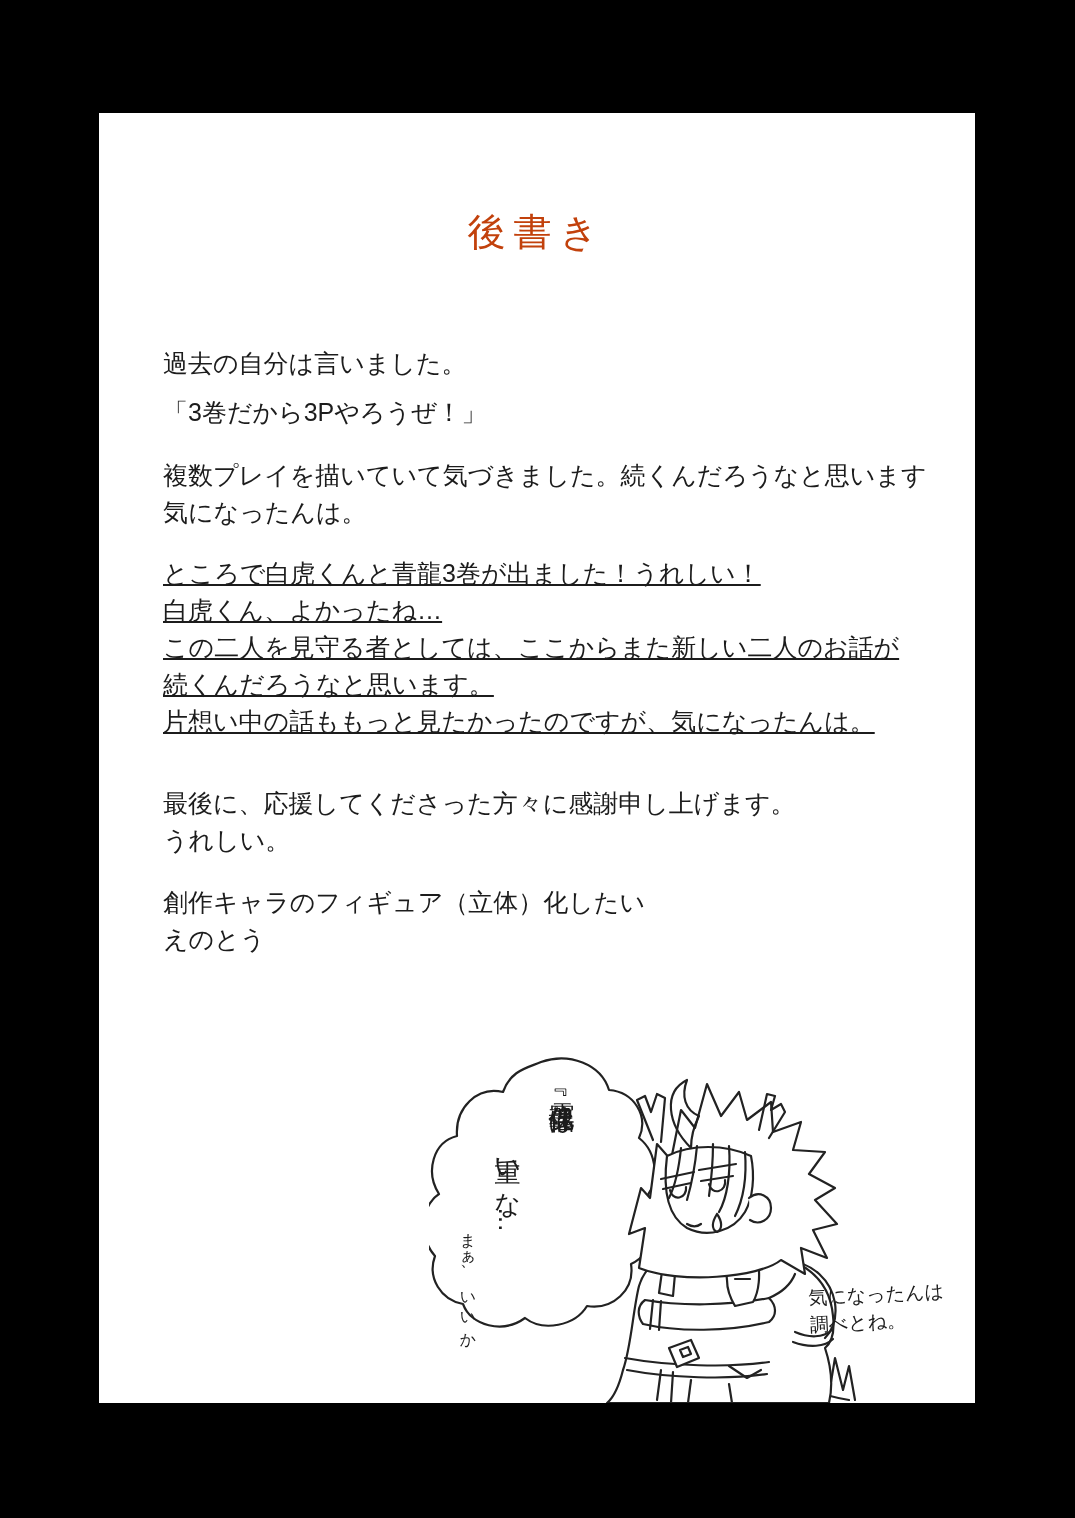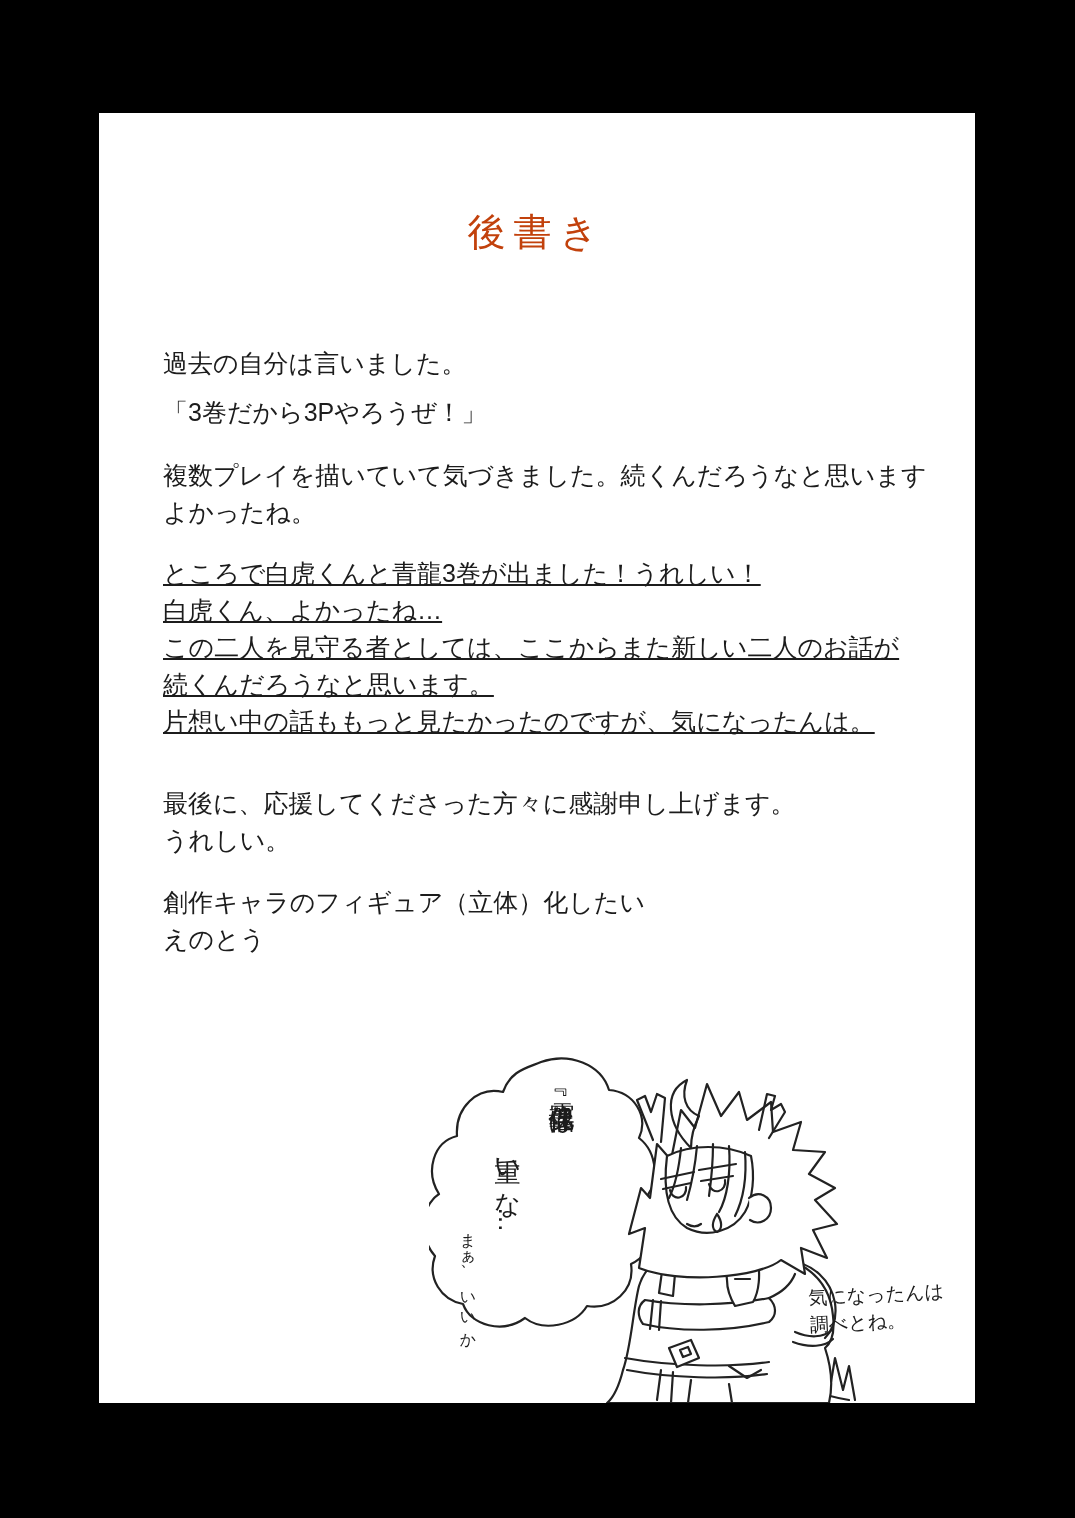--- a/index.html
+++ b/index.html
@@ -54,21 +54,21 @@
     <div class="para p1">
       <div>過去の自分は言いました。</div>
     </div>
 
     <div class="para p2">
       <div>「3巻だから3Pやろうぜ！」</div>
     </div>
 
     <div class="para p3">
       <div>複数プレイを描いていて気づきました。続くんだろうなと思います</div>
-      <div>よかったね。</div>
+      <div>気になったんは。</div>
     </div>
 
     <div class="para p4">
       <div>ところで白虎くんと青龍3巻が出ました！うれしい！</div>
       <div>白虎くん、よかったね…</div>
       <div>この二人を見守る者としては、ここからまた新しい二人のお話が</div>
       <div>続くんだろうなと思います。</div>
       <div>片想い中の話ももっと見たかったのですが、気になったんは。</div>
     </div>
 

